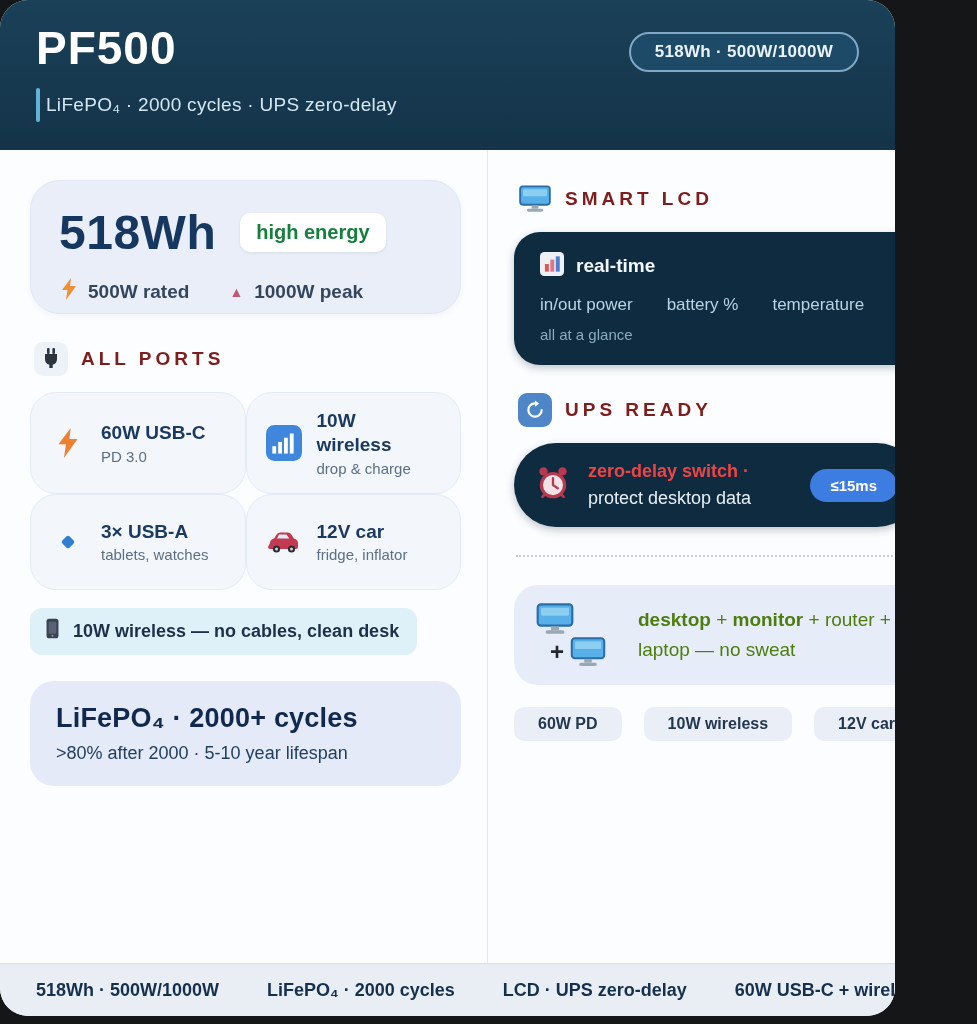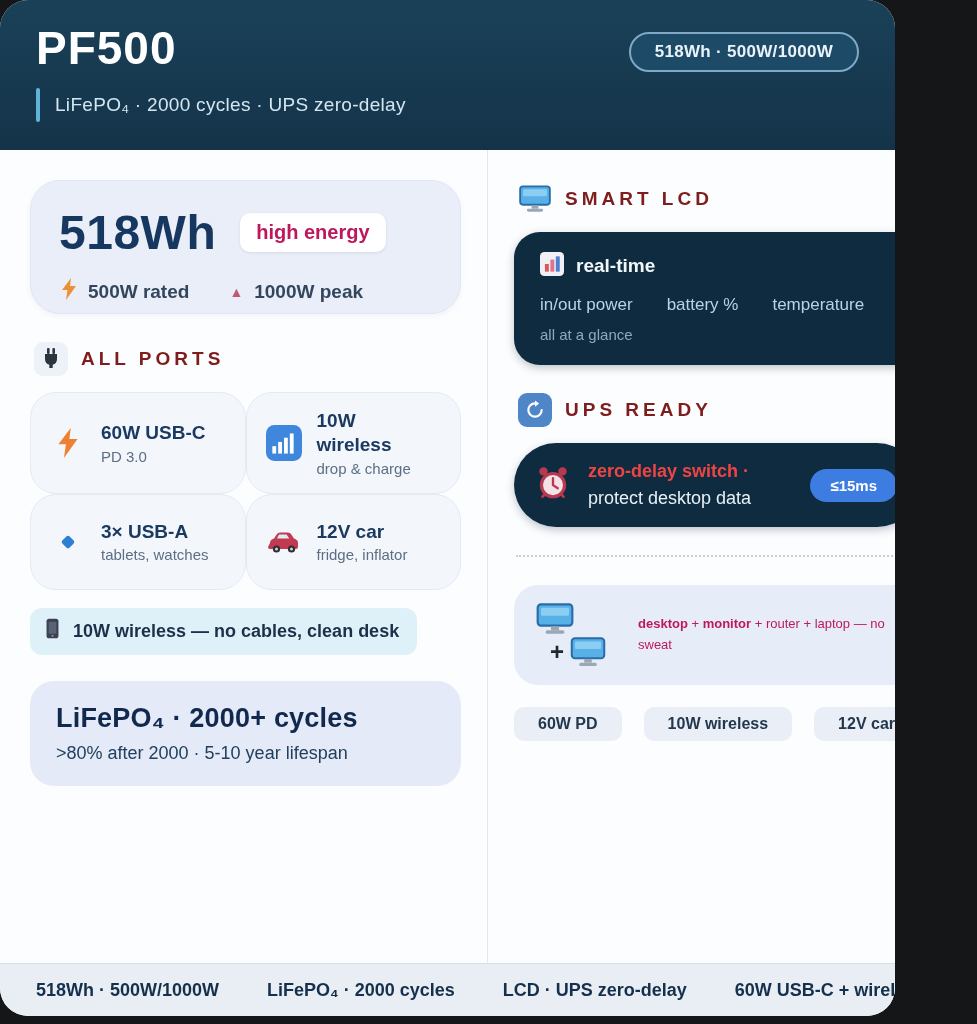--- a/index.html
+++ b/index.html
@@ -24,40 +24,40 @@
   }
   .header-top { display:flex; justify-content:space-between; align-items:flex-start; }
   .title { color:#ffffff; font-size:46px; font-weight:800; letter-spacing:1px; line-height:1.05; }
   .spec-badge {
     margin-top:8px;
     border:2px solid #7fa9c6; background:#1d4a66;
     border-radius:999px; padding:8px 24px;
     color:#eaf3fa; font-size:17px; font-weight:600; letter-spacing:.3px;
     white-space:nowrap;
   }
-  .subtitle-row { display:flex; align-items:center; gap:15px; margin-top:16px; }
+  .subtitle-row { display:flex; align-items:center; gap:6px; margin-top:16px; }
   .subtitle-bar { width:4px; height:34px; background:#62b3d8; border-radius:2px; }
   .subtitle { color:#d3e7f2; font-size:19px; font-weight:500; letter-spacing:.3px; }
 
   
   .main { flex:1; display:flex; background:#fcfdff; }
   .col-left  { width:487px; flex:0 0 487px; padding:30px 26px 0 30px; }
   .col-right { flex:1; border-left:1px solid #e3e8ef; padding:30px 28px 0 26px; }
 
   
   .hero-card {
     background:#e9eef8; border:1px solid #dee7f3; border-radius:30px;
     padding:24px 26px 8px 28px;
     box-shadow:0 2px 6px rgba(30,60,100,.05);
   }
   .hero-row { display:flex; align-items:center; gap:24px; }
   .capacity { font-size:48px; font-weight:800; color:#16375f; letter-spacing:.5px; }
   .capacity-tag {
     background:#ffffff; border-radius:10px; padding:8px 16px;
-    font-size:20px; font-weight:700; color:#be185d;
+    font-size:20px; font-weight:700; color:#15803d;
     box-shadow:0 1px 3px rgba(30,60,100,.10);
   }
   .spec-row { display:flex; gap:40px; margin-top:18px; margin-left:2px; }
   .spec-item { display:flex; align-items:center; gap:11px; font-size:19px; font-weight:600; color:#33465e; }
   .tri { color:#bf5a73; font-size:14px; line-height:1; }
   .usage-pill {
     margin-top:20px; background:#d5e1f6; border-radius:22px;
     padding:13px 20px; font-size:19px; font-weight:600; color:#202f44; line-height:1.55;
   }
   .play { font-size:16px; color:#182230; margin-right:10px; }
@@ -120,21 +120,21 @@
 
   .dotted-divider { border-top:2px dotted #c7ced9; margin:28px 2px; height:0; }
 
   .usage-card {
     background:#e7edf8; border-radius:24px; padding:18px 24px 18px 22px;
     display:flex; align-items:center; gap:22px;
   }
   .pc-stack { display:flex; flex-direction:column; gap:2px; flex:0 0 80px; }
   .pc-row2 { display:flex; align-items:center; gap:6px; margin-left:14px; }
   .plus-glyph { font-size:24px; font-weight:700; color:#23282e; line-height:1; }
-  .usage-text { font-size:13px; font-weight:500; color:#be185d; line-height:1.6; }
+  .usage-text { font-size:19px; font-weight:500; color:#4d7c0f; line-height:1.6; }
   .usage-text .b { font-weight:700; }
 
   .mini-pills { display:flex; gap:22px; margin-top:22px; }
   .mini-pill {
     background:#e9eef7; border-radius:10px; padding:8px 24px;
     font-size:16px; font-weight:600; color:#23384f; white-space:nowrap;
   }
 
   
   .footer {

